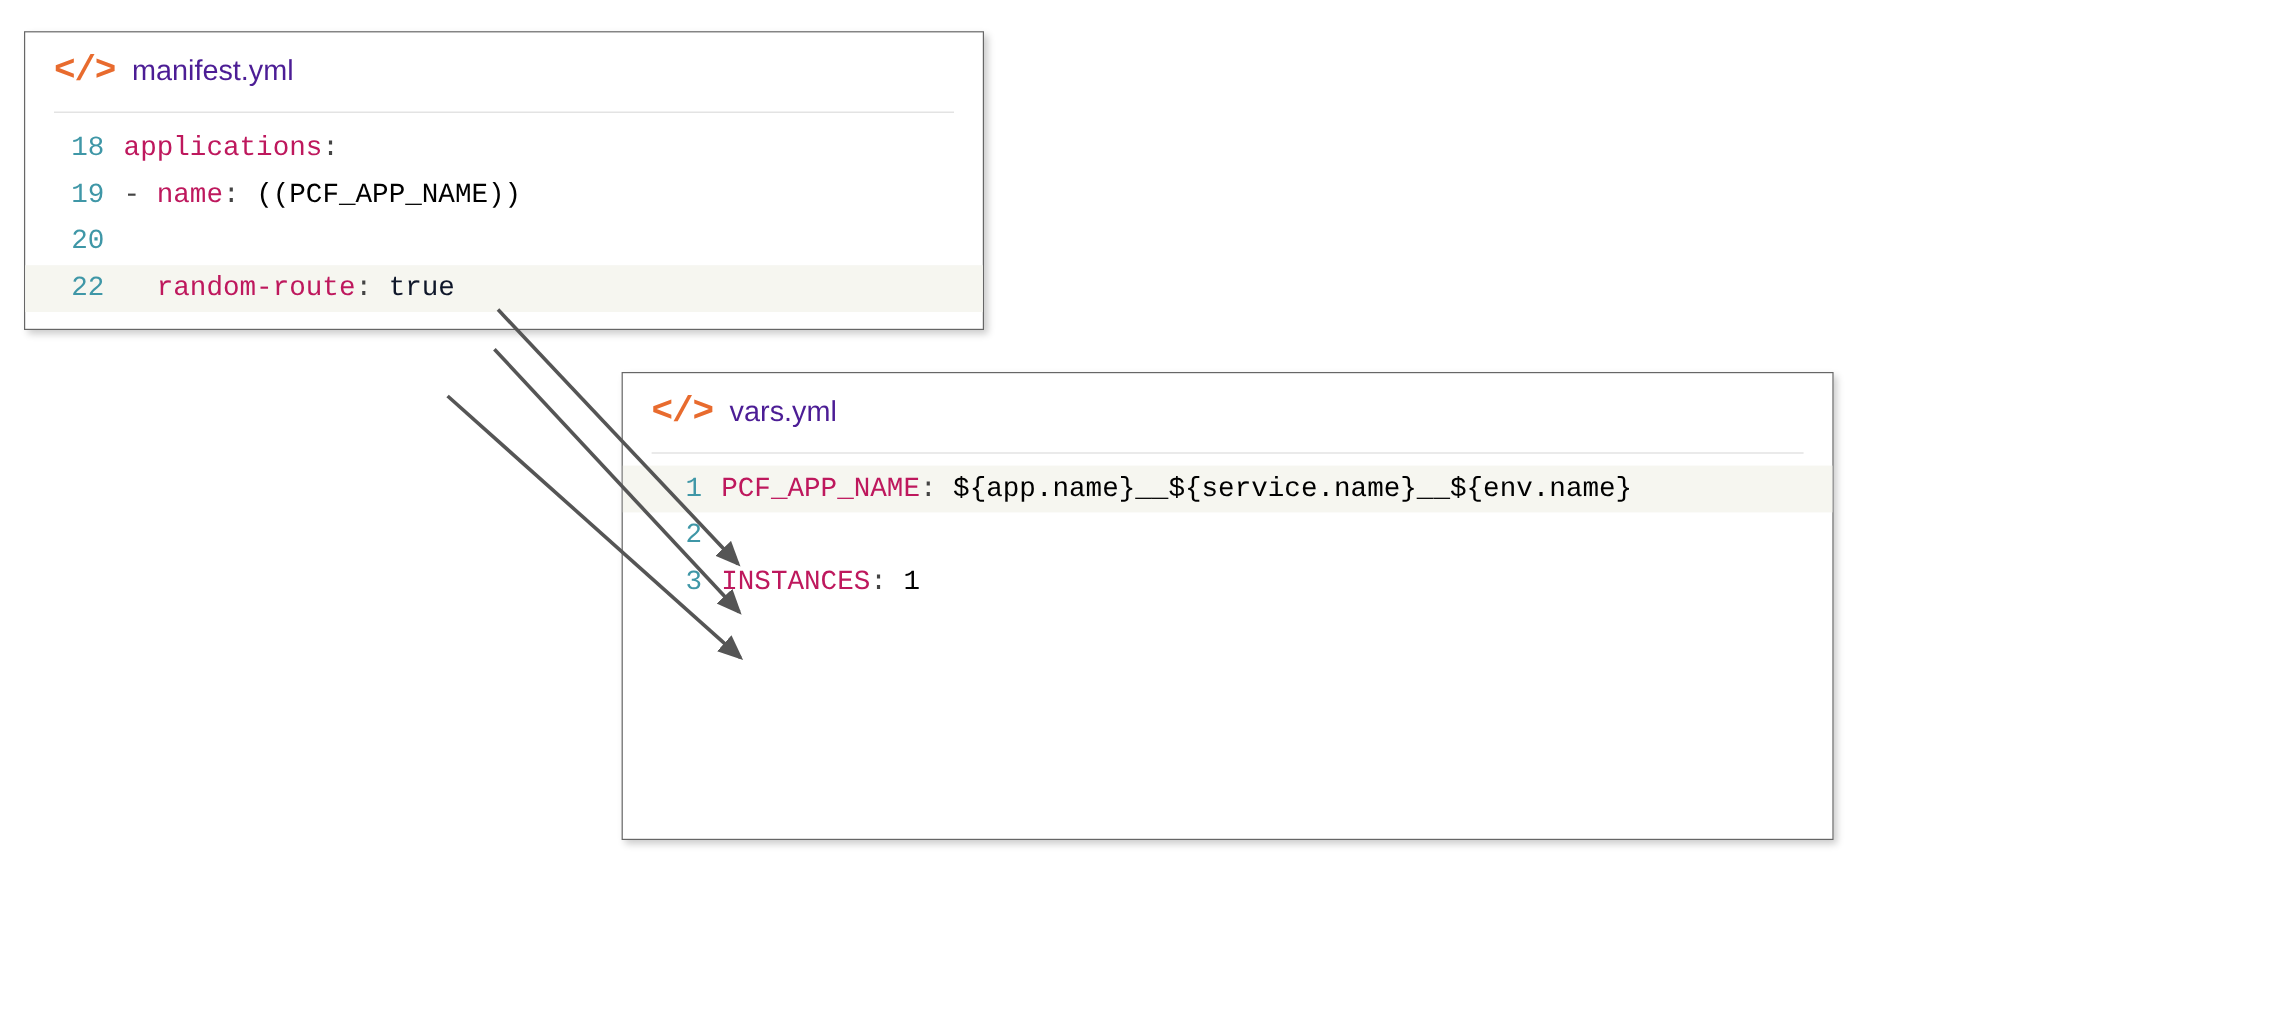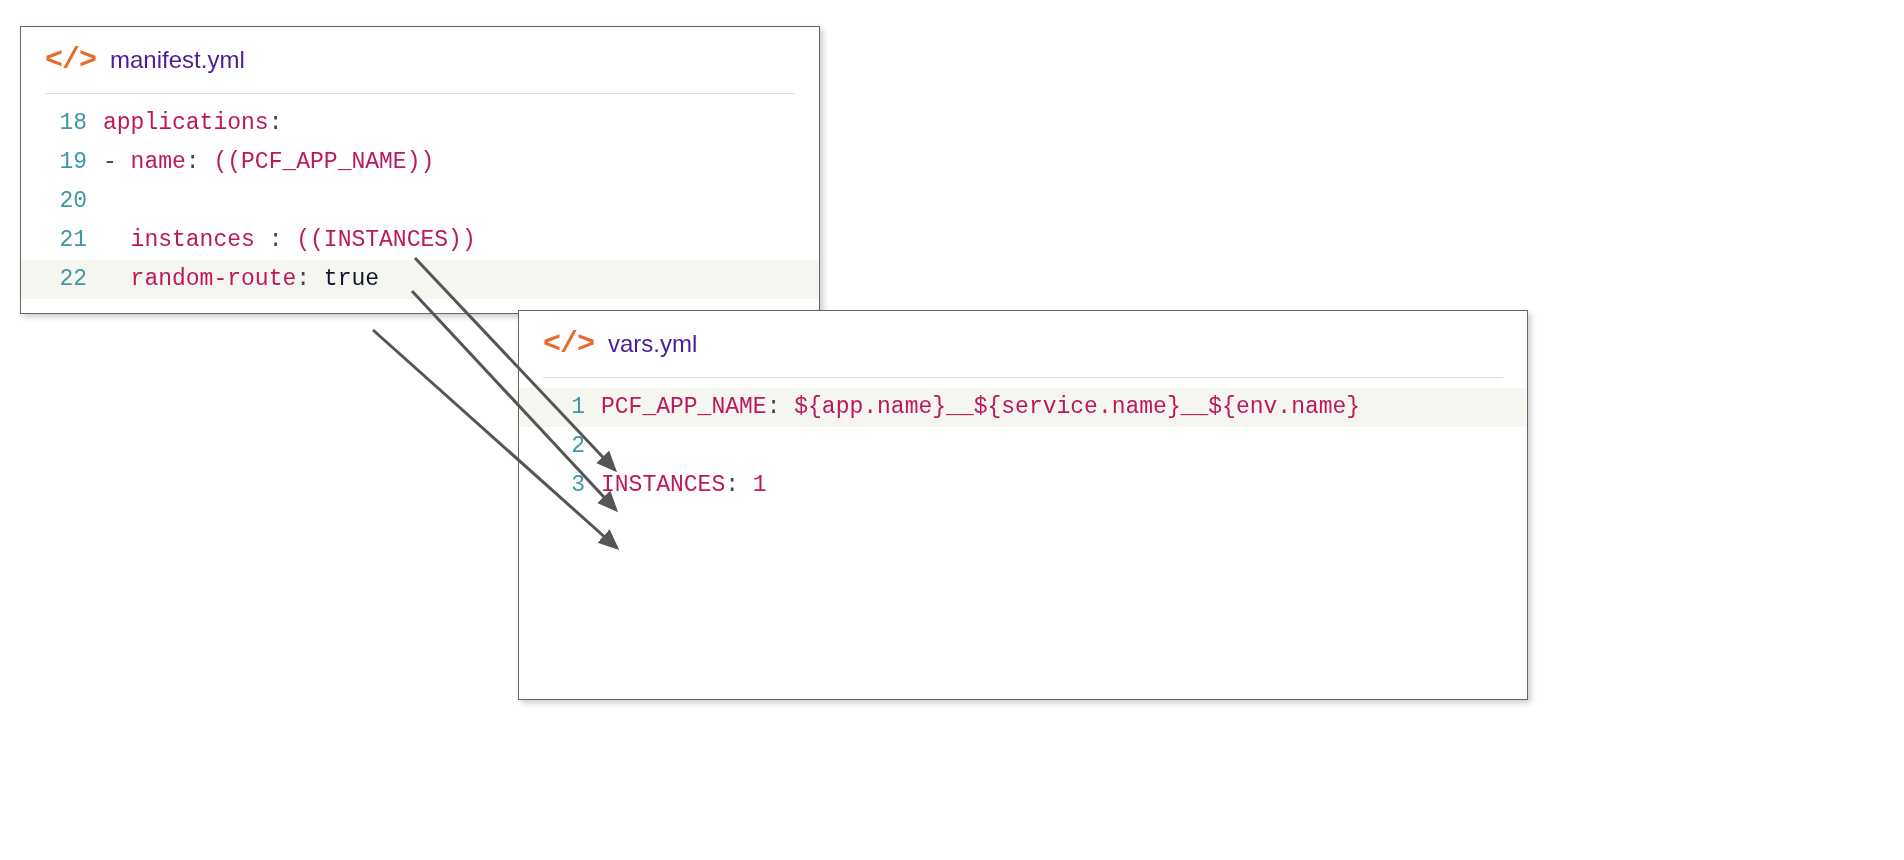--- a/index.html
+++ b/index.html
@@ -58,21 +58,21 @@
     background: #f6f6f0;
   }
   .lineno {
     color: #3f97a7;
     width: 42px;
     text-align: right;
     margin-right: 16px;
     flex-shrink: 0;
   }
   .tok-key { color: #be185d; }
-  .tok-str { color: #be185d; }
+  .tok-str { color: #000000; }
   .tok-punc { color: #444; }
   .tok-bool { color: #0f172a; }
   svg.arrows {
     position: absolute;
     top: 0;
     left: 0;
     pointer-events: none;
   }
 </style>
 </head>
@@ -81,21 +81,20 @@
 <div class="panel" style="left:20px; top:26px; width:800px;">
   <div class="panel-header">
     <span class="code-icon">&lt;/&gt;</span>
     <span class="panel-title">manifest.yml</span>
   </div>
   <div class="divider"></div>
   <div class="code-body" id="code-manifest">
       <div class="line"><span class="lineno">18</span><span><span class="tok-key">applications</span><span class="tok-punc">:</span></span></div>
       <div class="line"><span class="lineno">19</span><span><span class="tok-punc">- </span><span class="tok-key">name</span><span class="tok-punc">: </span><span class="tok-str">((PCF_APP_NAME))</span></span></div>
       <div class="line"><span class="lineno">20</span></div>
-      <div class="line"><span class="lineno">21</span><span><span class="tok-punc">  </span><span class="tok-key">instances </span><span class="tok-punc">: </span><span class="tok-str">((INSTANCES))</span></span></div>
       <div class="line hl"><span class="lineno">22</span><span><span class="tok-punc">  </span><span class="tok-key">random-route</span><span class="tok-punc">: </span><span class="tok-bool">true</span></span></div>
     </div>
 </div>
 
 <div class="panel" style="left:518px; top:310px; width:1010px; height:390px;">
   <div class="panel-header">
     <span class="code-icon">&lt;/&gt;</span>
     <span class="panel-title">vars.yml</span>
   </div>
   <div class="divider"></div>

